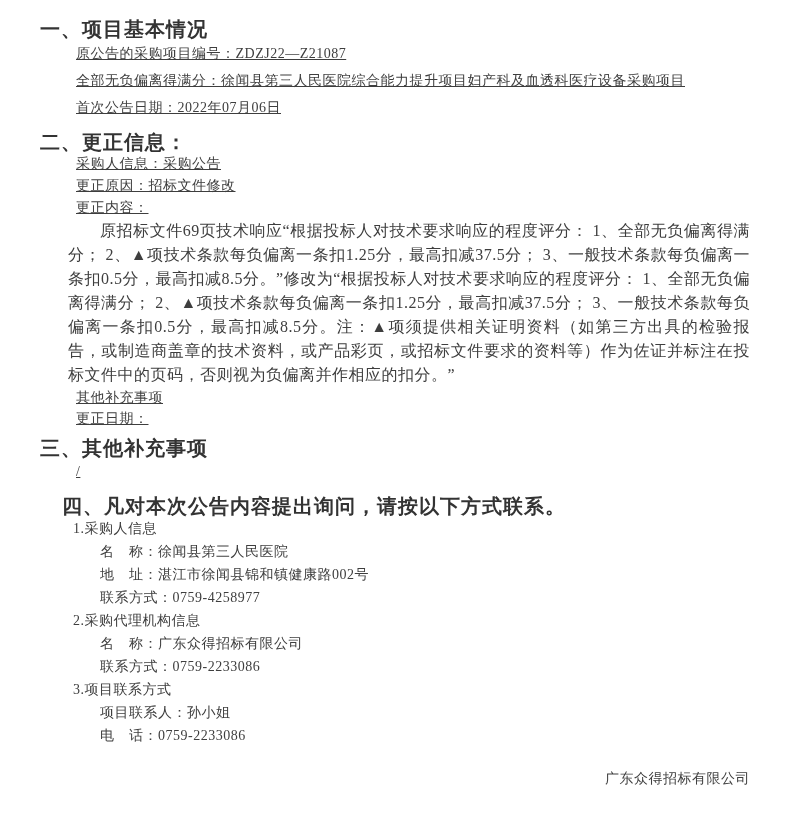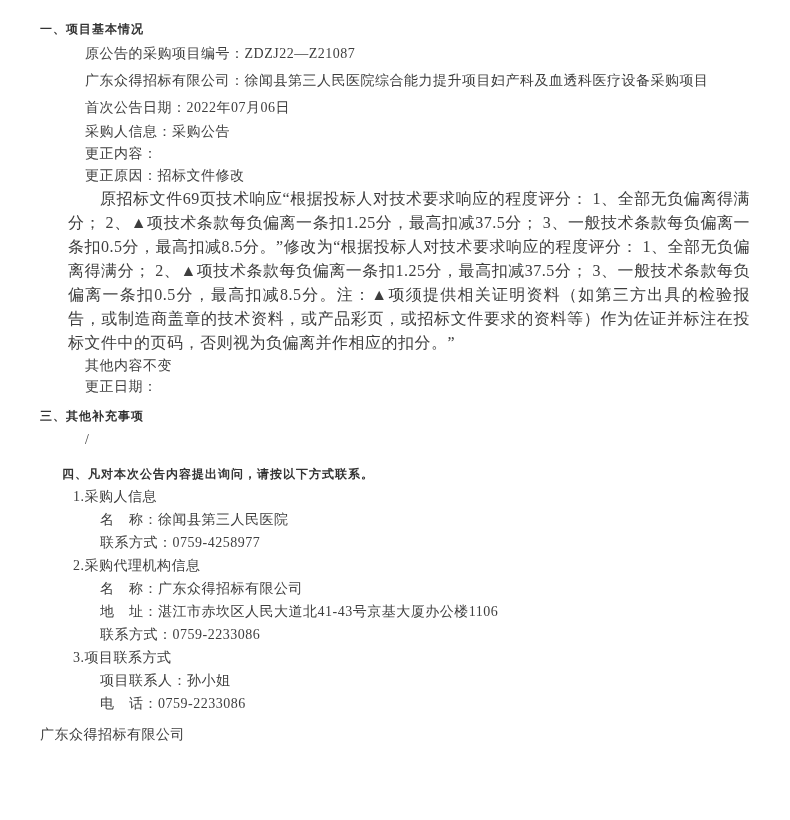--- a/index.html
+++ b/index.html
@@ -12,88 +12,90 @@
     width: 790px;
     height: 820px;
     box-sizing: border-box;
     background: #ffffff;
     padding: 18px 40px 0 40px;
     font-family: "Liberation Serif", "DejaVu Serif", serif;
     color: #3e3e3e;
     overflow: hidden;
   }
   .sec-title {
-    font-size: 12px;
+    font-size: 20px;
     line-height: 22px;
     font-weight: 700;
     color: #333333;
     letter-spacing: 1px;
   }
   .mt-sec2 { margin-top: 10px; }
   .mt-sec3 { margin-top: 8px; }
   .mt-sec4 { margin-top: 10px; margin-left: 22px; }
   .line {
     font-size: 14px;
     color: #3e3e3e;
     letter-spacing: 0.5px;
   }
-  .lv1 { margin-left: 45px; }
+  .lv1 { margin-left: 36px; text-decoration: underline; }
   .lv2 { margin-left: 33px; }
   .lv3 { margin-left: 60px; }
   .sec1-line { line-height: 27px; }
   .sec2-line { line-height: 22px; }
   .para {
     margin-left: 28px;
     font-size: 16px;
     line-height: 24px;
     letter-spacing: 0.5px;
     text-indent: 2em;
     text-align: justify;
     color: #3e3e3e;
   }
   .tight { line-height: 21px; }
   .slash-line { line-height: 26px; }
   .sec4-line { line-height: 23px; }
   .signature {
-    margin-top: 8px;
+    margin-top: 20px;
     font-size: 14px;
     line-height: 23px;
     letter-spacing: 0.5px;
+    text-align: right;
     color: #3e3e3e;
   }
 </style>
 </head>
 <body>
 
 <div class="page">
 
   <div class="sec-title">一、项目基本情况</div>
   <div class="line sec1-line lv1">原公告的采购项目编号：ZDZJ22—Z21087</div>
-  <div class="line sec1-line lv1">广东众得招标有限公司：徐闻县第三人民医院综合能力提升项目妇产科及血透科医疗设备采购项目</div>
+  <div class="line sec1-line lv1">全部无负偏离得满分：徐闻县第三人民医院综合能力提升项目妇产科及血透科医疗设备采购项目</div>
   <div class="line sec1-line lv1">首次公告日期：2022年07月06日</div>
 
+  <div class="sec-title mt-sec2">二、更正信息：</div>
   <div class="line sec2-line lv1">采购人信息：采购公告</div>
+  <div class="line sec2-line lv1">更正原因：招标文件修改</div>
   <div class="line sec2-line lv1">更正内容：</div>
-  <div class="line sec2-line lv1">更正原因：招标文件修改</div>
   <div class="para">原招标文件69页技术响应“根据投标人对技术要求响应的程度评分： 1、全部无负偏离得满分； 2、▲项技术条款每负偏离一条扣1.25分，最高扣减37.5分； 3、一般技术条款每负偏离一条扣0.5分，最高扣减8.5分。”修改为“根据投标人对技术要求响应的程度评分： 1、全部无负偏离得满分； 2、▲项技术条款每负偏离一条扣1.25分，最高扣减37.5分； 3、一般技术条款每负偏离一条扣0.5分，最高扣减8.5分。注：▲项须提供相关证明资料（如第三方出具的检验报告，或制造商盖章的技术资料，或产品彩页，或招标文件要求的资料等）作为佐证并标注在投标文件中的页码，否则视为负偏离并作相应的扣分。”</div>
-  <div class="line tight lv1">其他内容不变</div>
+  <div class="line tight lv1">其他补充事项</div>
   <div class="line tight lv1">更正日期：</div>
 
   <div class="sec-title mt-sec3">三、其他补充事项</div>
   <div class="line slash-line lv1">/</div>
 
   <div class="sec-title mt-sec4">四、凡对本次公告内容提出询问，请按以下方式联系。</div>
 
   <div class="line sec4-line lv2">1.采购人信息</div>
   <div class="line sec4-line lv3">名　称：徐闻县第三人民医院</div>
+  <div class="line sec4-line lv3">地　址：湛江市徐闻县锦和镇健康路002号</div>
   <div class="line sec4-line lv3">联系方式：0759-4258977</div>
 
   <div class="line sec4-line lv2">2.采购代理机构信息</div>
   <div class="line sec4-line lv3">名　称：广东众得招标有限公司</div>
-  <div class="line sec4-line lv3">地　址：湛江市赤坎区人民大道北41-43号京基大厦办公楼1106</div>
   <div class="line sec4-line lv3">联系方式：0759-2233086</div>
 
   <div class="line sec4-line lv2">3.项目联系方式</div>
   <div class="line sec4-line lv3">项目联系人：孙小姐</div>
   <div class="line sec4-line lv3">电　话：0759-2233086</div>
 
   <div class="signature">广东众得招标有限公司</div>
 
 </div>
 

